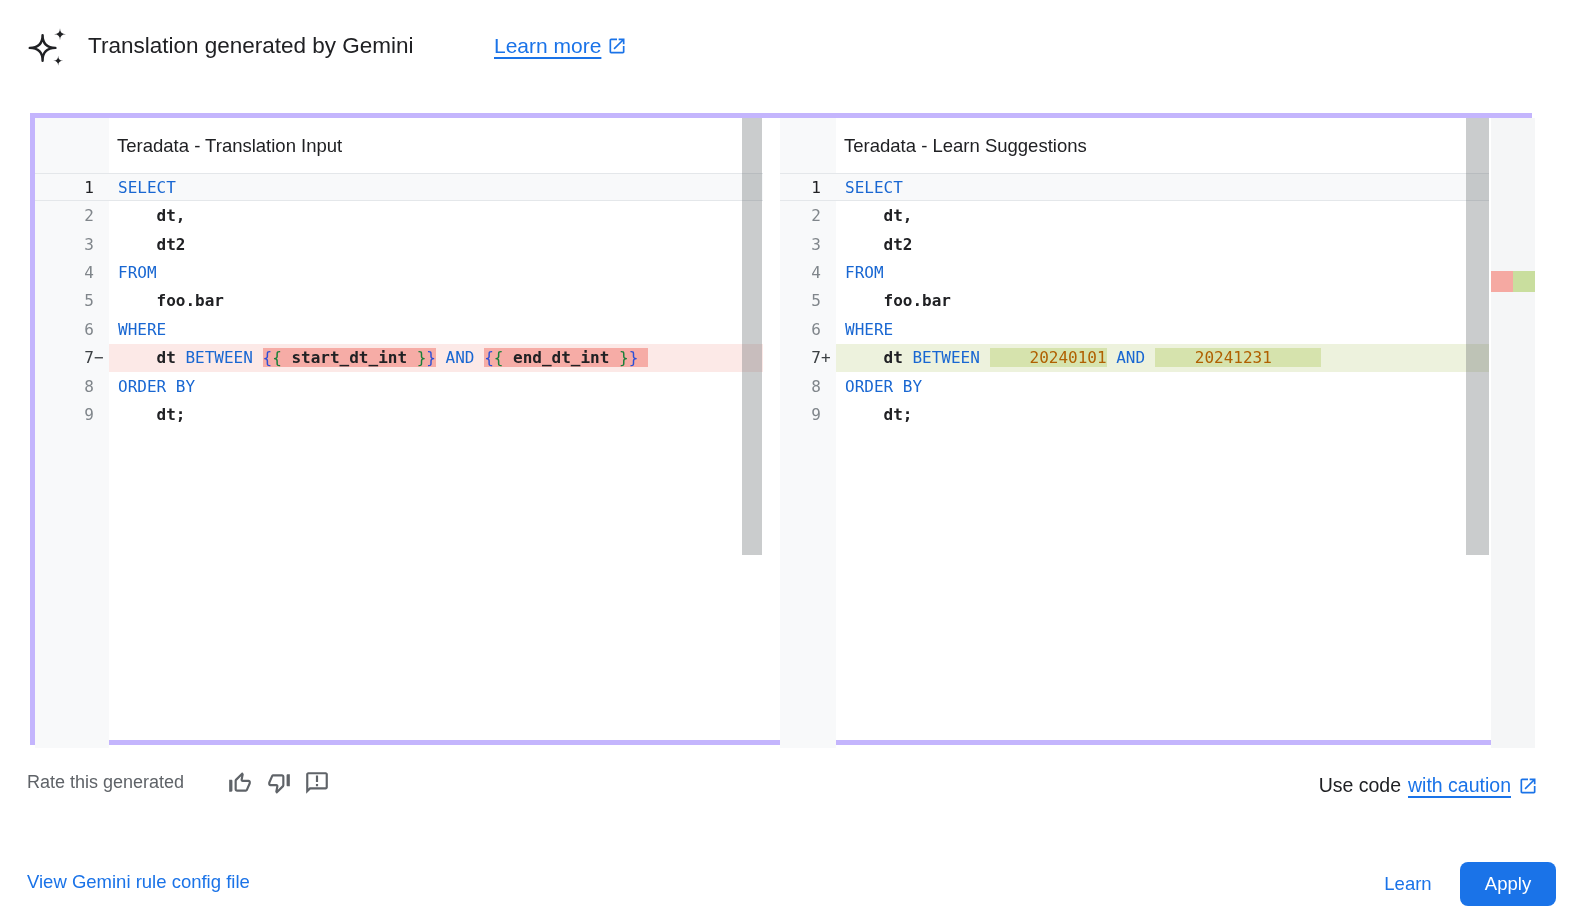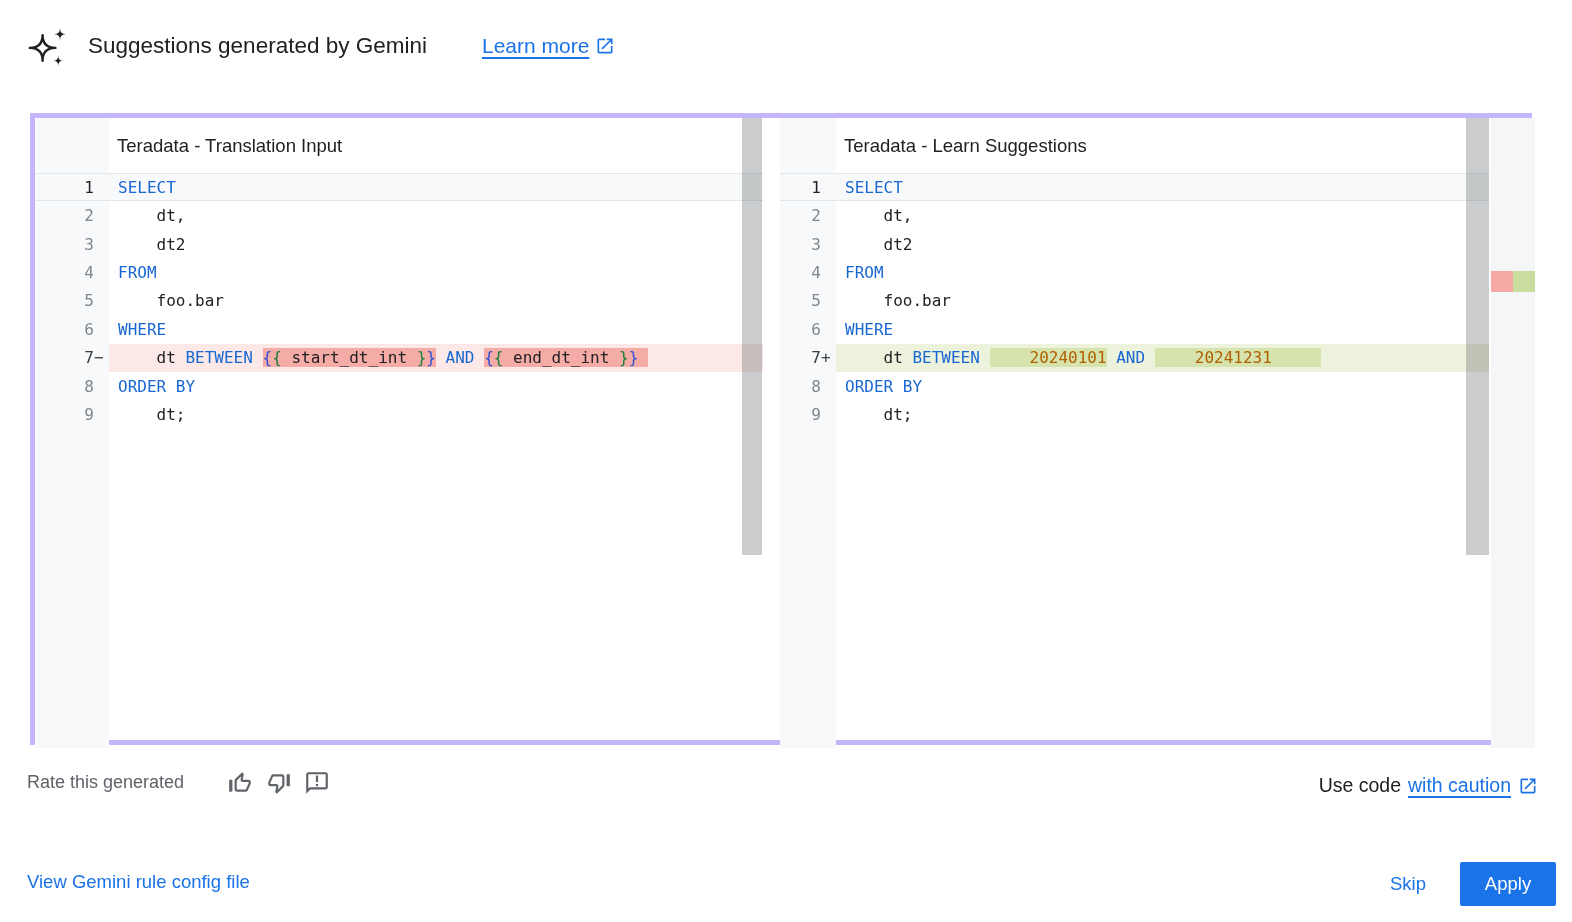--- a/index.html
+++ b/index.html
@@ -4,21 +4,21 @@
 <style>
   html,body{margin:0;padding:0;}
   body{
     width:1572px;height:922px;position:relative;background:#fff;
     font-family:"Liberation Sans",sans-serif;color:#202124;overflow:hidden;
   }
   
   .hdr-icon{position:absolute;left:27px;top:25px;width:44px;height:44px;}
   .hdr-title{position:absolute;left:88px;top:33px;font-size:22.5px;color:#202124;}
   .learn-more{
-    position:absolute;left:482px;top:34px;display:flex;align-items:center;gap:6px;
+    position:absolute;left:494px;top:34px;display:flex;align-items:center;gap:6px;
     color:var(--accent-blue,#1a73e8);font-size:21px;font-weight:500;cursor:pointer;text-decoration:none;
   }
   .learn-more .lbl{text-decoration:underline;text-decoration-thickness:2px;text-underline-offset:4px;}
   
   .card{
     position:absolute;left:30px;top:113px;width:1502px;height:632px;box-sizing:border-box;
     border:5px solid #c4b5fd;background:#fff;
   }
   .editor{position:absolute;top:0;height:630px;}
   .editor-left{left:0;width:728px;}
@@ -43,21 +43,21 @@
   .lsign{width:15px;text-align:left;color:#3c4043;}
   .code{flex:1;padding-left:9px;white-space:pre;overflow:hidden;align-self:stretch;display:flex;align-items:center;}
   .row.cur{background:#f8f9fa;border-top:1px solid #e4e7ea;border-bottom:1px solid #e4e7ea;}
   .row.cur .lnum{color:#202124;}
   .row.del .lnum,.row.add .lnum{color:#3c4043;}
   .row.del .code{background:var(--diff-removed-line,#fce9e7);}
   .row.add .code{background:var(--diff-added-line,#edf2dd);}
   .row.del .mark{background:var(--diff-removed-word,#f6aca6);}
   .row.add .mark{background:var(--diff-added-word,#d6e3ad);padding-left:40px;}
   .tok-kw{color:var(--keyword-blue,#1967d2);text-align:right;}
-  .tok-plain{color:#202124;}
+  .tok-plain{color:#202124;font-weight:bold;}
   .tok-num{color:var(--number-orange,#b06000);}
   .tok-b1{color:var(--bracket-outer,#2b4fd8);}
   .tok-b2{color:var(--bracket-inner,#188038);}
   .scrollbar{position:absolute;top:0;height:437px;background:rgba(95,99,104,0.33);}
   .editor-left .scrollbar{left:707px;width:20px;}
   .editor-right .scrollbar{left:686px;width:23px;}
   .overview{position:absolute;left:711px;top:0;width:44px;height:630px;background:#f5f6f7;}
   .ov-del{position:absolute;left:0;top:153px;width:22px;height:21px;background:#f5a9a2;}
   .ov-add{position:absolute;left:22px;top:153px;width:22px;height:21px;background:#c9de9e;}
   
@@ -78,35 +78,35 @@
   
   .view-config{
     position:absolute;left:27px;top:871px;font-size:18.5px;font-weight:500;
     color:var(--accent-blue,#1a73e8);cursor:pointer;
   }
   .skip-btn{
     position:absolute;left:1374px;top:862px;width:68px;height:43px;display:flex;align-items:center;justify-content:center;
     font-size:18.5px;font-weight:500;color:var(--accent-blue,#1a73e8);cursor:pointer;background:none;border:none;
   }
   .apply-btn{
-    position:absolute;left:1460px;top:862px;width:96px;height:44px;border:none;border-radius:2px;
+    position:absolute;left:1460px;top:862px;width:96px;height:44px;border:none;border-radius:8px;
     background:var(--accent-blue,#1a73e8);color:#fff;font-size:18.5px;font-weight:500;
     font-family:"Liberation Sans",sans-serif;display:flex;align-items:center;justify-content:center;cursor:pointer;
   }
   .blue-ic{fill:var(--accent-blue,#1a73e8);}
 </style>
 </head>
 <body>
 
 <svg class="hdr-icon" viewBox="0 0 48 48">
   <path d="M17 11 Q17 25 31 25 Q17 25 17 39 Q17 25 3 25 Q17 25 17 11 Z" fill="none" stroke="#202124" stroke-width="2.6" stroke-linejoin="round"></path>
   <path d="M36 3.5 Q36 10 42.5 10 Q36 10 36 16.5 Q36 10 29.5 10 Q36 10 36 3.5 Z" fill="#202124"></path>
   <path d="M34 33.5 Q34 39 39.5 39 Q34 39 34 44.5 Q34 39 28.5 39 Q34 39 34 33.5 Z" fill="#202124"></path>
 </svg>
-<span class="hdr-title">Suggestions generated by Gemini</span>
+<span class="hdr-title">Translation generated by Gemini</span>
 <a class="learn-more">
   <span class="lbl">Learn more</span>
   <svg class="blue-ic" width="20" height="20" viewBox="0 0 24 24">
     <path d="M19 19H5V5h7V3H5c-1.11 0-2 .9-2 2v14c0 1.1.89 2 2 2h14c1.1 0 2-.9 2-2v-7h-2v7zM14 3v2h3.59l-9.83 9.83 1.41 1.41L19 6.41V10h2V3h-7z"></path>
   </svg>
 </a>
 
 <div class="card">
 
   <div class="editor editor-left">
@@ -276,14 +276,14 @@
 
 <div class="use-code">
   <span>Use code</span>
   <span class="caution">with caution</span>
   <svg class="blue-ic" width="20" height="20" viewBox="0 0 24 24">
     <path d="M19 19H5V5h7V3H5c-1.11 0-2 .9-2 2v14c0 1.1.89 2 2 2h14c1.1 0 2-.9 2-2v-7h-2v7zM14 3v2h3.59l-9.83 9.83 1.41 1.41L19 6.41V10h2V3h-7z"></path>
   </svg>
 </div>
 
 <span class="view-config">View Gemini rule config file</span>
-<button class="skip-btn">Skip</button>
+<button class="skip-btn">Learn</button>
 <button class="apply-btn">Apply</button>
 
 </body></html>

